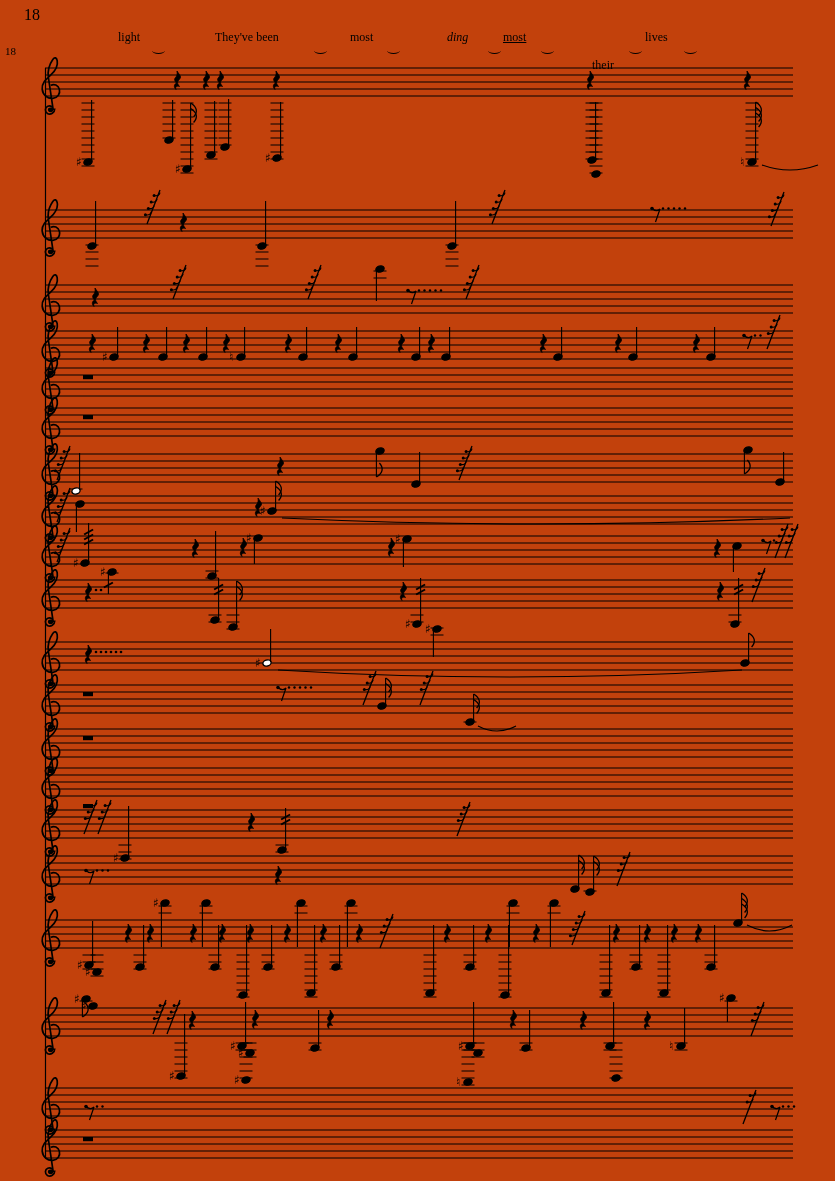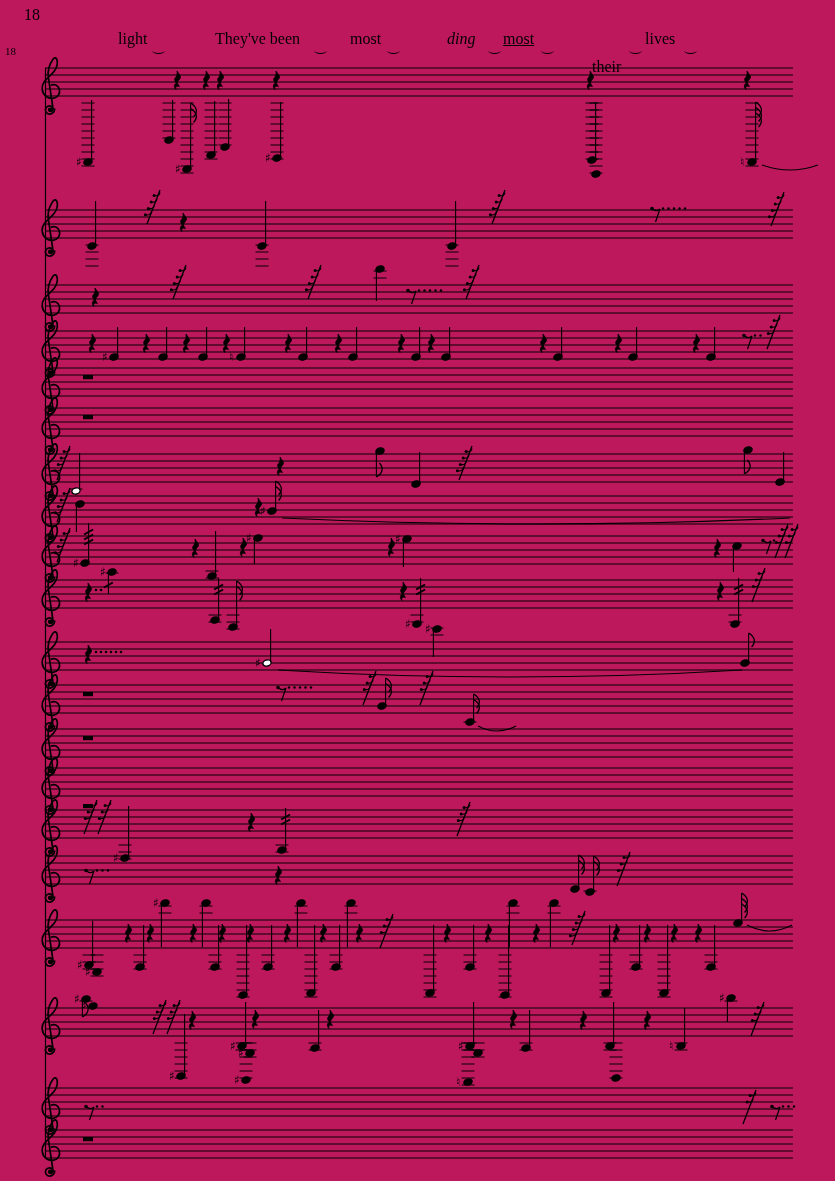--- a/index.html
+++ b/index.html
@@ -1,21 +1,21 @@
 <!DOCTYPE html>
 <html><head>
 <meta charset="utf-8">
 <style>
   html,body{margin:0;padding:0;background:#888;}
-  .page{position:relative;width:835px;height:1181px;background:#be185d;overflow:hidden;
+  .page{position:relative;width:835px;height:1181px;background:#c2410c;overflow:hidden;
         font-family:"Liberation Serif", serif;}
   #score{position:absolute;left:0;top:0;}
   .pgnum{position:absolute;left:24px;top:6px;font-size:16px;color:#000;}
   .sysnum{position:absolute;left:5px;top:45px;font-size:11px;color:#000;}
-  .lyr{position:absolute;top:30px;font-size:16px;color:#000;white-space:pre;}
+  .lyr{position:absolute;top:30px;font-size:12px;color:#000;white-space:pre;}
   .ext{position:absolute;top:47px;width:13px;height:6px;border-bottom:1.4px solid #000;
        border-radius:0 0 55% 55%;}
 </style>
 </head>
 <body>
 
 <div class="page">
   <span class="pgnum">18</span>
   <span class="sysnum">18</span>
   <svg id="score" width="835" height="1181" viewBox="0 0 835 1181">

